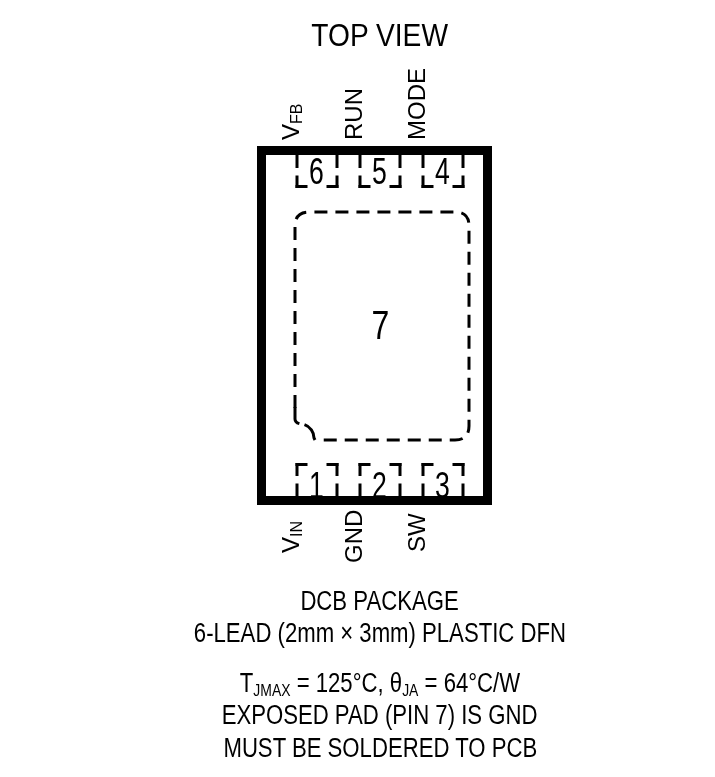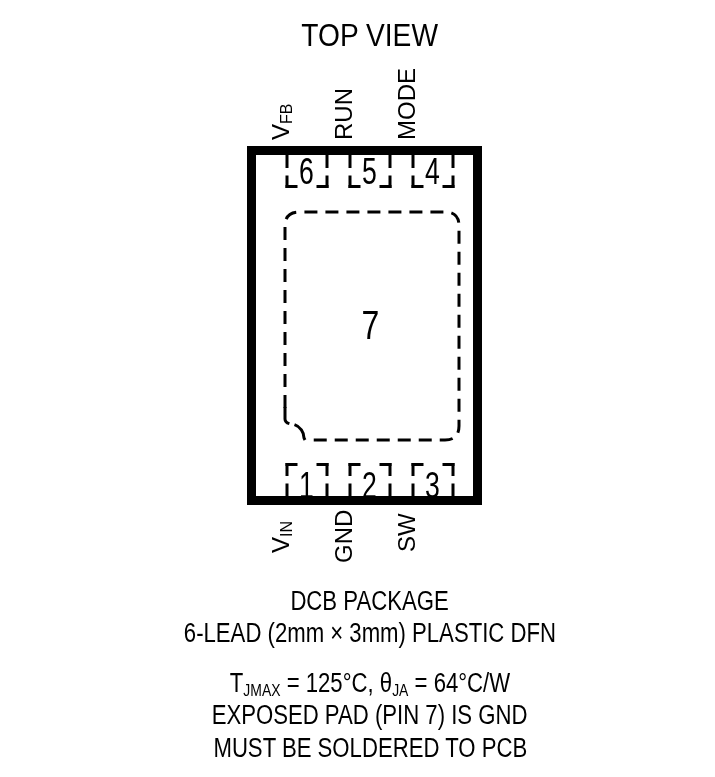--- a/index.html
+++ b/index.html
@@ -43,21 +43,21 @@
   .padnum {
     position:absolute; left:336px; top:301px; width:60px; height:48px;
     display:flex; align-items:center; justify-content:center;
     font-size:41px; line-height:1;
   }
   .padnum .d { transform:scaleX(0.78); }
 </style>
 </head>
 <body>
 
-<div class="abs" style="left:4px;top:0;width:596px;height:777px;">
+<div class="abs" style="left:14px;top:0;width:596px;height:777px;">
 
   <div class="centerline title-line">
     <span class="cond88">TOP VIEW</span>
   </div>
 
   <svg class="abs" style="left:0;top:0;" width="715" height="777" viewBox="0 0 715 777">
     <rect x="247.5" y="150.5" width="226" height="350" fill="none" stroke="#000" stroke-width="9"></rect>
     <g stroke="#000" stroke-width="3" fill="none">
 
       <g>

